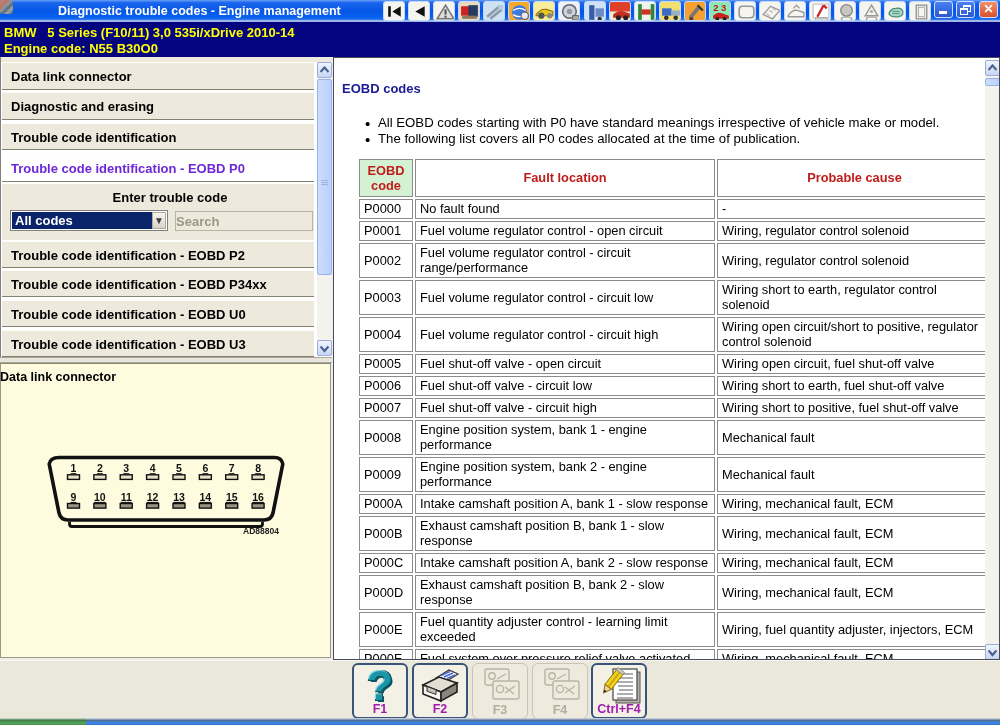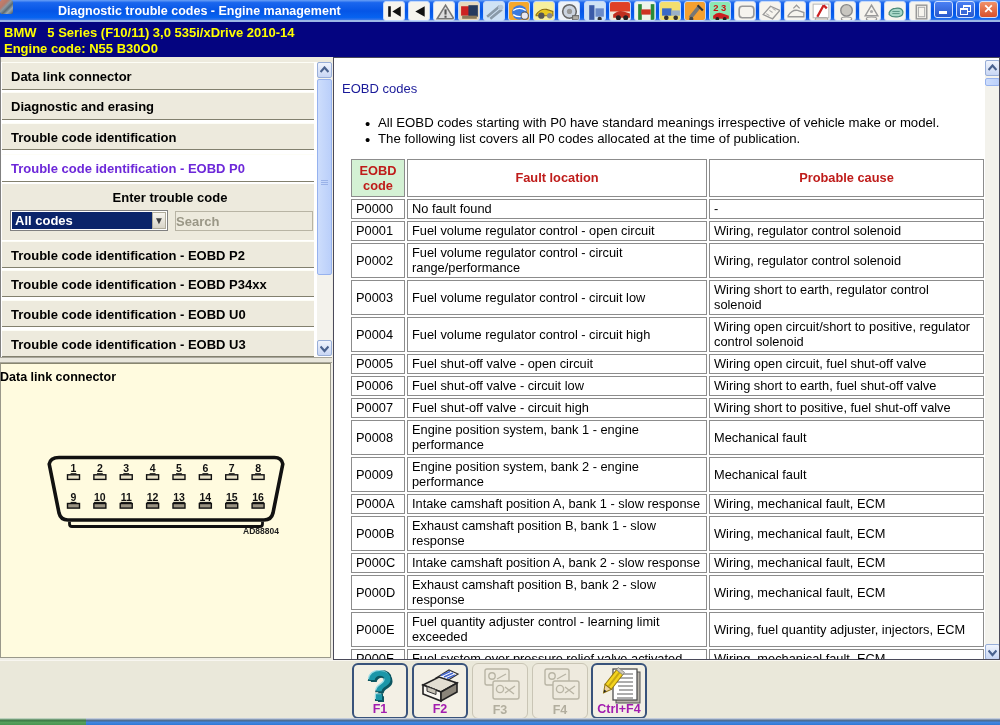--- a/index.html
+++ b/index.html
@@ -38,25 +38,25 @@
 .sbbtn svg { position:absolute; left:2px; top:3px; }
 .sbthumb { position:absolute; left:0; width:15px; border-radius:2px;
   background:linear-gradient(to right,#cdddfc,#bacffa); border:1px solid #96b2ee; }
 
 
 #cream { position:absolute; left:0; top:363px; width:331px; height:295px; background:#fffbdf; border:1px solid #9a988a; border-top:1px solid #88866f; }
 #creamtitle { position:absolute; left:-1px; top:6px; font-weight:bold; font-size:12.5px; color:#000; }
 
 
 #rpanel { position:absolute; left:333px; top:57px; width:667px; height:603px; background:#fff; border:1px solid #4a4a5a; overflow:hidden; }
-#rtitle { position:absolute; left:8px; top:23px; color:#1a1a99; font-weight:normal; font-size:13px; }
+#rtitle { position:absolute; left:8px; top:23px; color:#1a1a99; font-weight:bold; font-size:13px; }
 .bullet { position:absolute; left:31px; font-size:13.2px; color:#000; }
 .bullet:before { content:"\2022"; position:absolute; left:0px; font-size:15px; }
 .bullet span { margin-left:13px; }
-#eobdtable { position:absolute; left:15px; top:99px; border-collapse:separate; border-spacing:2px; font-size:12.8px; }
+#eobdtable { position:absolute; left:23px; top:99px; border-collapse:separate; border-spacing:2px; font-size:12.8px; }
 #eobdtable td, #eobdtable th { border:1px solid #8c8c8c; padding:1.5px 4px; line-height:15px; vertical-align:middle; }
 #eobdtable th { color:#bf1c1a; font-size:12.8px; padding-top:2.75px; padding-bottom:2.75px; }
 #eobdtable .c1 { width:54px; }
 #eobdtable .c2 { width:300px; }
 #eobdtable .c3 { width:275px; }
 th.green { background:#d4f1d4; }
 
 
 #btoolbar { position:absolute; left:0; top:660px; width:1000px; height:58px; background:#eae8da; border-top:1px solid #f8f6f0; }
 .fbtn { position:absolute; top:2px; width:56px; height:56px; background:#f3f0e5; border:2px solid #39537b; border-radius:6px; }

